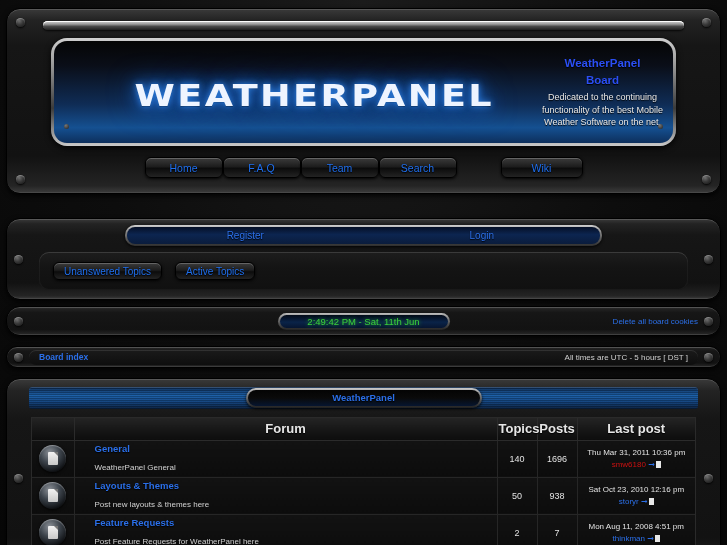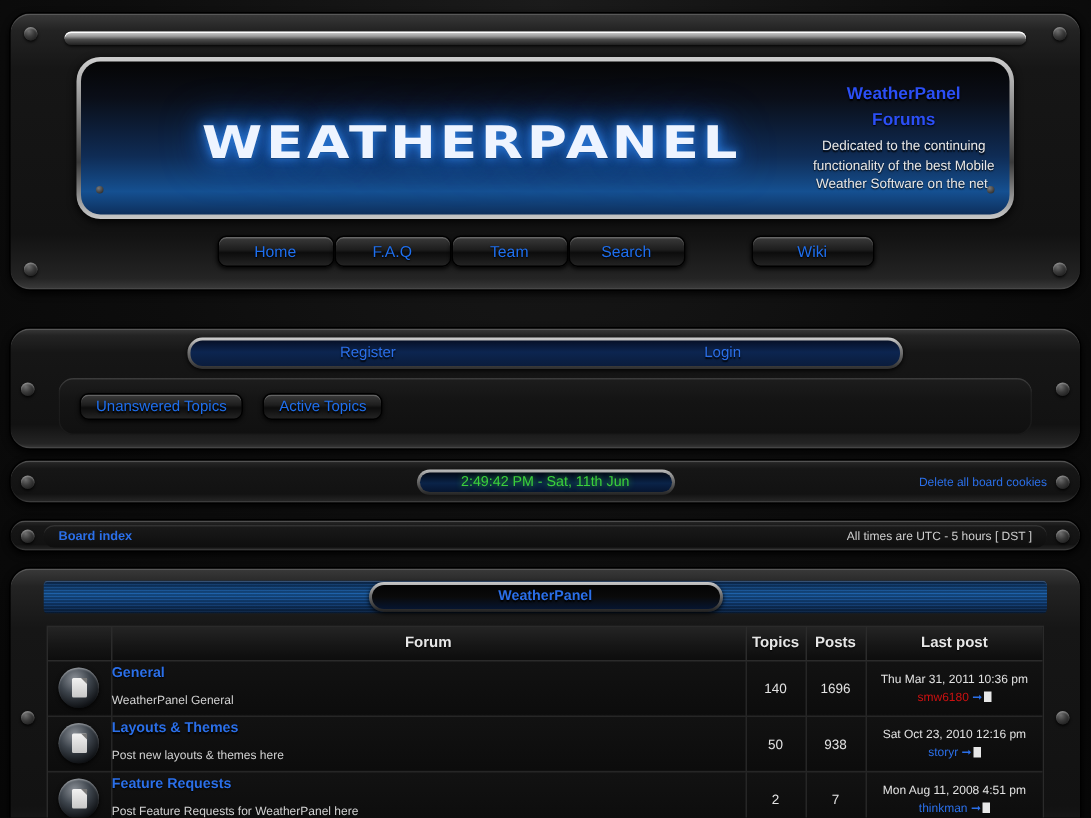--- a/index.html
+++ b/index.html
@@ -338,21 +338,21 @@
     background: #0c0c0c;
   }
   table.forum {
     width: 100%;
     border-collapse: collapse;
     table-layout: fixed;
   }
   table.forum th {
     background: linear-gradient(180deg, #242424 0%, #161616 55%, #0d0d0d 100%);
     color: #e6e6e6;
-    font-size: 10px;
+    font-size: 13px;
     font-weight: bold;
     height: 22px;
     border-right: 1px solid #2b2b2b;
     border-bottom: 1px solid #2b2b2b;
     text-shadow: 0 1px 1px #000;
   }
   table.forum th:last-child { border-right: none; }
   table.forum td {
     border-right: 1px solid #262626;
     border-bottom: 1px solid #262626;
@@ -393,21 +393,21 @@
     display: block;
     font-size: 9.5px;
     font-weight: bold;
     color: #2b6fe8;
     text-decoration: none;
     margin-bottom: 2px;
     cursor: pointer;
     text-shadow: 0 1px 1px #000;
   }
   .fdesc { font-size: 8px; color: #d2d2d2; }
-  .fcell { padding-left: 0; }
+  .fcell { padding-left: 20px; }
 
   .num { text-align: center; font-size: 9px; color: #e2e2e2; }
 
   .lastpost { text-align: center; font-size: 8px; color: #e2e2e2; line-height: 12px; padding: 0 3px; }
   .lastpost .author { color: #2b6fe8; text-decoration: none; cursor: pointer; }
   .lastpost .author.red { color: #cc1111; }
   .arrow { color: #2b6fe8; font-size: 8px; }
   .pagemini {
     display: inline-block;
     width: 5px; height: 7px;
@@ -427,21 +427,21 @@
 
   <div class="topbar"></div>
 
   <div class="logo-shell">
     <div class="logo-inner">
       <div class="screw l"></div>
       <div class="screw r"></div>
       <div class="logo-word">WEATHERPANEL</div>
       <div class="tagline">
         <div class="t-title">WeatherPanel</div>
-        <div class="t-title">Forums</div>
+        <div class="t-title">Board</div>
         <div class="t-sub">Dedicated to the continuing functionality of the best Mobile Weather Software on the net.</div>
       </div>
     </div>
   </div>
 
   <div class="navrow">
     <div class="navbtn">Home</div>
     <div class="navbtn">F.A.Q</div>
     <div class="navbtn">Team</div>
     <div class="navbtn">Search</div>

